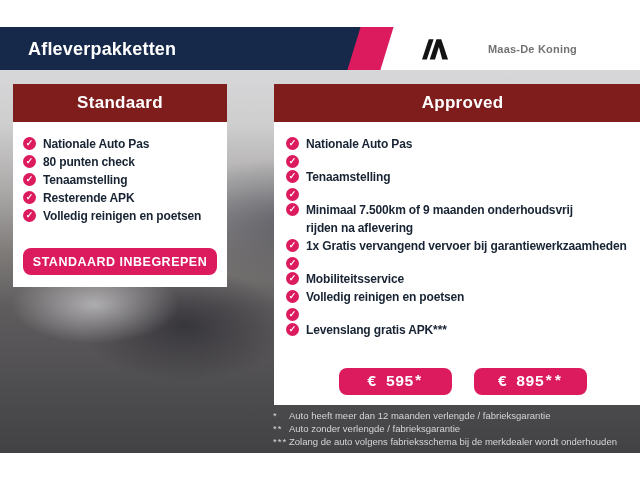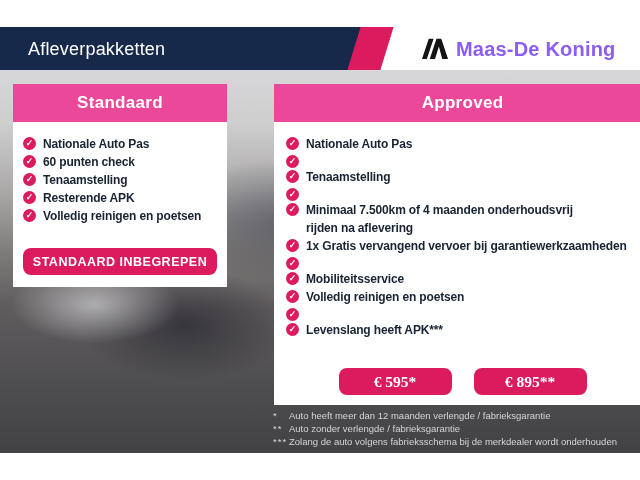--- a/index.html
+++ b/index.html
@@ -8,59 +8,59 @@
     background:#ffffff;
     font-family:"Liberation Sans",sans-serif;
   }
   
   .topbar{position:absolute;top:27px;left:0;width:640px;height:43px;background:#ffffff;}
   .topbar-navy{position:absolute;top:0;left:0;bottom:0;width:366px;background:#17294a;
     clip-path:polygon(0 0,100% 0,calc(100% - 13px) 100%,0 100%);}
   .topbar-pink{position:absolute;top:0;bottom:0;left:354px;width:33px;background:#dc1a5e;
     transform:skewX(-17deg);}
   .topbar-title{position:absolute;left:28px;top:50%;transform:translateY(-50%);
-    color:#ffffff;font-size:18px;font-weight:normal;letter-spacing:.2px;}
+    color:#ffffff;font-size:18px;font-weight:bold;letter-spacing:.2px;}
   .brand{position:absolute;left:422px;top:50%;transform:translateY(-50%);
     display:flex;align-items:center;gap:7px;}
   .brand svg{display:block;}
-  .brand-text{font-size:20px;font-weight:bold;color:#8b5cf6;letter-spacing:.2px;}
+  .brand-text{font-size:11px;font-weight:bold;color:#737373;letter-spacing:.2px;margin-left:32px;}
 
   
   .photo-bg{position:absolute;top:70px;left:0;width:640px;height:383px;
     background:
       radial-gradient(ellipse 120px 55px at 95px 235px, rgba(240,240,242,.55), transparent 70%),
       radial-gradient(ellipse 240px 90px at 310px 150px, rgba(25,28,48,.45), transparent 70%),
       radial-gradient(ellipse 150px 80px at 185px 255px, rgba(20,20,28,.5), transparent 70%),
       radial-gradient(ellipse 200px 90px at 520px 240px, rgba(30,32,50,.35), transparent 70%),
       linear-gradient(180deg,#d7d6d8 0%,#cfcecf 14%,#aaa8a7 32%,#7d7a78 48%,#5f5c5e 62%,#4c4b4d 85%,#424144 100%);
   }
 
   
   .card{position:absolute;background:#ffffff;}
   .card-left{left:13px;top:84px;width:214px;height:203px;}
   .card-right{left:242px;top:84px;width:377px;height:321px;margin-left:32px;}
-  .card-header{height:38px;background:#ec4899;color:#fff;display:flex;align-items:center;
+  .card-header{height:38px;background:#7f1d1d;color:#fff;display:flex;align-items:center;
     justify-content:center;font-size:17px;font-weight:bold;letter-spacing:.3px;}
   .check-list{list-style:none;margin:0;padding:13px 10px 0 10px;}
   .card-right .check-list{padding-left:12px;padding-right:8px;}
   .check-list li{display:flex;align-items:flex-start;gap:7px;
     font-size:12px;font-weight:bold;color:#182433;line-height:18px;letter-spacing:-.15px;}
   .check-icon{flex:0 0 13px;width:13px;height:13px;border-radius:50%;background:#dc1a5e;
     color:#fff;display:flex;align-items:center;justify-content:center;
     font-size:9px;line-height:13px;margin-top:2px;font-weight:bold;}
   .item-text{white-space:pre-line;}
 
   .pill-button{position:absolute;left:10px;right:10px;bottom:12px;height:27px;
     background:#dc1a5e;border:none;border-radius:8px;color:#ffffff;
     font-family:"Liberation Sans",sans-serif;font-size:12.5px;font-weight:bold;letter-spacing:.5px;
     display:flex;align-items:center;justify-content:center;cursor:pointer;}
   .price-row{position:absolute;left:0;right:0;bottom:10px;display:flex;
     justify-content:center;gap:22px;}
   .price-button{width:113px;height:27px;background:#dc1a5e;border:none;border-radius:8px;
-    color:#ffffff;font-family:Liberation Serif, serif;font-size:15.5px;font-weight:bold;
+    color:#ffffff;font-family:Liberation Mono, monospace;font-size:15.5px;font-weight:bold;
     display:flex;align-items:center;justify-content:center;cursor:pointer;}
 
   
   .footnotes{position:absolute;left:273px;top:409px;color:#d6d6d6;font-size:9.5px;}
   .footnote-row{display:flex;line-height:13px;}
   .footnote-symbol{flex:0 0 16px;letter-spacing:1px;}
 </style>
 </head>
 <body>
 
@@ -85,21 +85,21 @@
   <div class="card-header">Standaard</div>
   <ul class="check-list">
 
       <li>
         <span class="check-icon">✓</span>
         <span class="item-text">Nationale Auto Pas</span>
       </li>
 
       <li>
         <span class="check-icon">✓</span>
-        <span class="item-text">60 punten check</span>
+        <span class="item-text">80 punten check</span>
       </li>
 
       <li>
         <span class="check-icon">✓</span>
         <span class="item-text">Tenaamstelling</span>
       </li>
 
       <li>
         <span class="check-icon">✓</span>
         <span class="item-text">Resterende APK</span>
@@ -130,21 +130,21 @@
         <span class="check-icon">✓</span>
         <span class="item-text">Tenaamstelling</span>
       </li>
 
       <li>
         <span class="check-icon">✓</span>
       </li>
 
       <li>
         <span class="check-icon">✓</span>
-        <span class="item-text">Minimaal 7.500km of 4 maanden onderhoudsvrij
+        <span class="item-text">Minimaal 7.500km of 9 maanden onderhoudsvrij
 rijden na aflevering</span>
       </li>
 
       <li>
         <span class="check-icon">✓</span>
         <span class="item-text">1x Gratis vervangend vervoer bij garantiewerkzaamheden</span>
       </li>
 
       <li>
         <span class="check-icon">✓</span>
@@ -159,21 +159,21 @@
         <span class="check-icon">✓</span>
         <span class="item-text">Volledig reinigen en poetsen</span>
       </li>
 
       <li>
         <span class="check-icon">✓</span>
       </li>
 
       <li>
         <span class="check-icon">✓</span>
-        <span class="item-text">Levenslang heeft APK***</span>
+        <span class="item-text">Levenslang gratis APK***</span>
       </li>
     </ul>
   <div class="price-row">
     <button class="price-button">€ 595*</button>
     <button class="price-button">€ 895**</button>
   </div>
 </div>
 
 <div class="footnotes">
 

